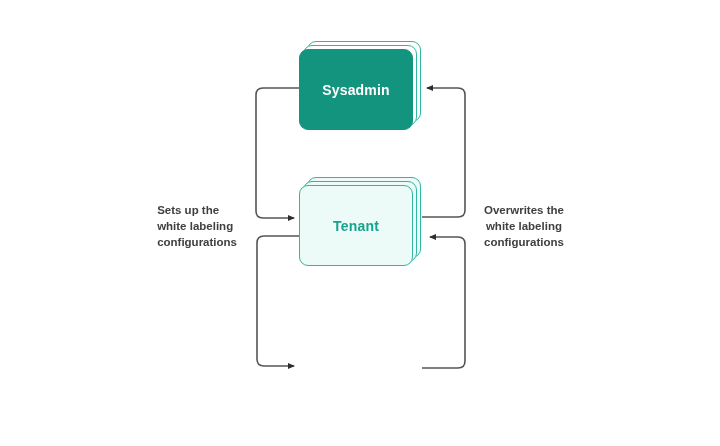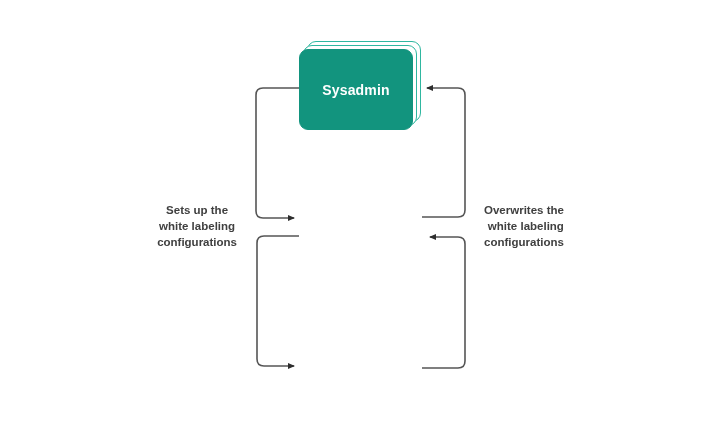--- a/index.html
+++ b/index.html
@@ -62,22 +62,22 @@
     color: var(--node-text-teal, #16a38e);
   }
   .annotation {
     position: absolute;
     z-index: 3;
     font-size: 11.5px;
     line-height: 16px;
     font-weight: 600;
     color: var(--annotation-text, #404040);
   }
-  .annotation.left  { right: 483px; top: 202px; text-align: center; }
-  .annotation.right { left: 484px;  top: 202px; text-align: right; }
+  .annotation.left  { right: 483px; top: 202px; text-align: left; }
+  .annotation.right { left: 484px;  top: 202px; text-align: center; }
 </style>
 </head>
 <body>
 
 <div class="canvas">
 
   <svg class="connectors" width="720" height="446" viewBox="0 0 720 446">
     <defs>
       <marker id="arrow" markerWidth="9" markerHeight="9" refX="7" refY="4" orient="auto" markerUnits="userSpaceOnUse">
         <path d="M1,1 L8,4 L1,7 Z" fill="#2e2e2e"></path>
@@ -90,20 +90,27 @@
   </svg>
 
   <div class="node solid" style="left:299px; top:49px;">
     <div class="stack-layer l2"></div>
     <div class="stack-layer l1"></div>
     <div class="card">
       <span>Sysadmin</span>
     </div>
   </div>
 
+  <div class="node outline" style="left:299px; top:185px;">
+    <div class="stack-layer l2"></div>
+    <div class="stack-layer l1"></div>
+    <div class="card">
+      <span>Tenant</span>
+    </div>
+  </div>
 
 
   <div class="annotation left">
     <div>Sets up the</div>
     <div>white labeling</div>
     <div>configurations</div>
   </div>
 
   <div class="annotation right">
     <div>Overwrites the</div>

